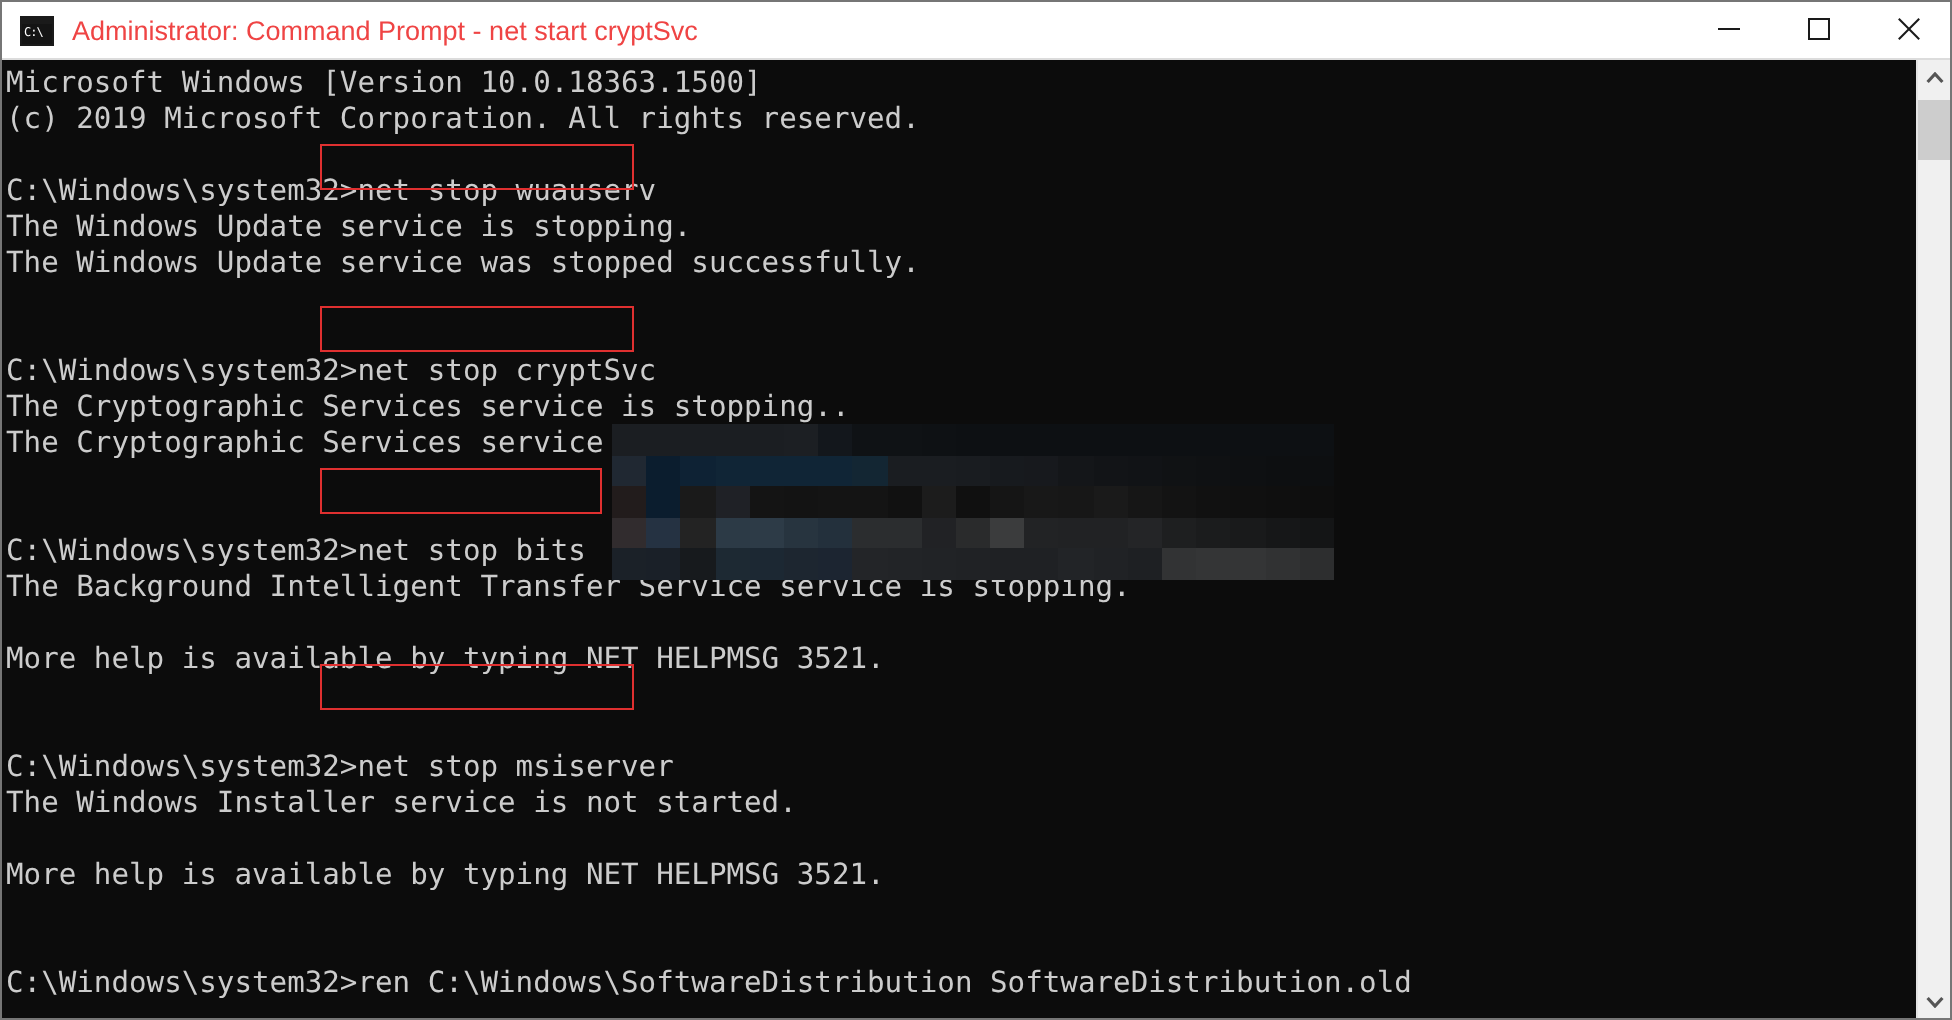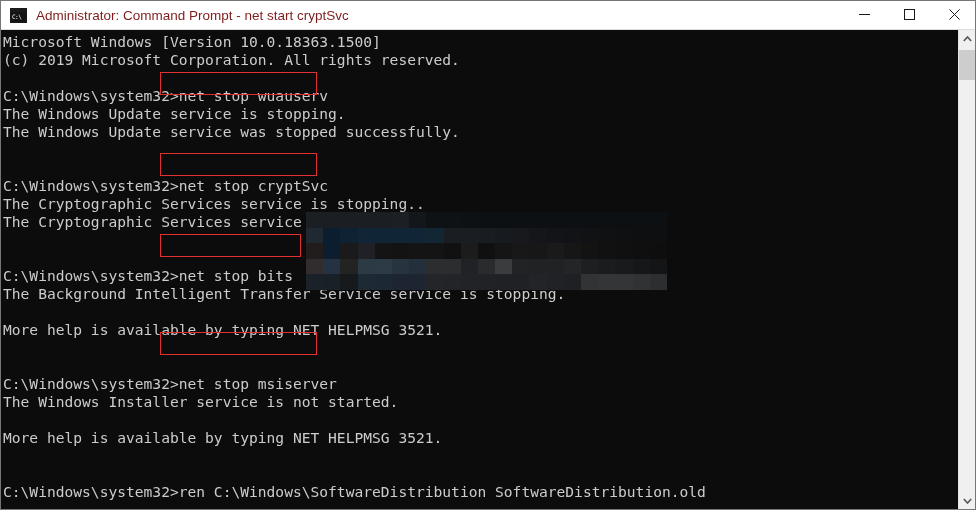--- a/index.html
+++ b/index.html
@@ -62,21 +62,21 @@
     font-family: "DejaVu Sans Mono", monospace;
     font-size: 6px;
     line-height: 9px;
     padding-left: 1px;
     letter-spacing: -0.5px;
     white-space: nowrap;
     overflow: hidden;
   }
   .title-text {
     font-size: 13.5px;
-    color: #7f1d1d;
+    color: #ef4444;
     white-space: nowrap;
     flex: 1 1 auto;
     overflow: hidden;
   }
   .win-controls {
     display: flex;
     height: 29px;
     flex: 0 0 auto;
   }
   .win-btn {

